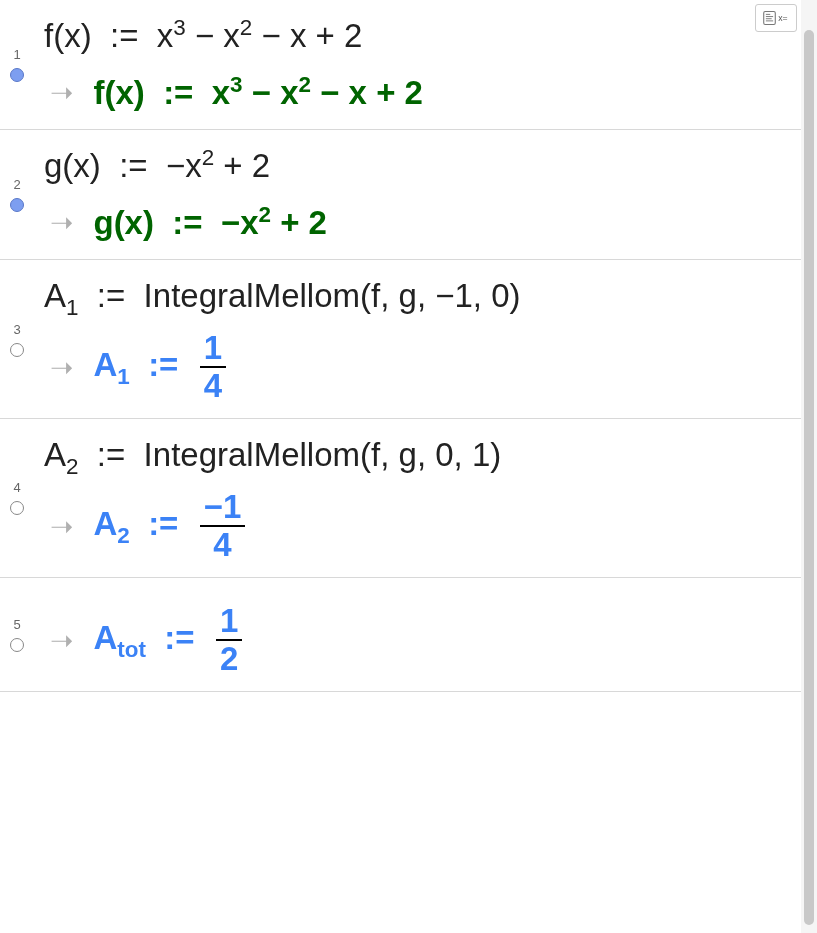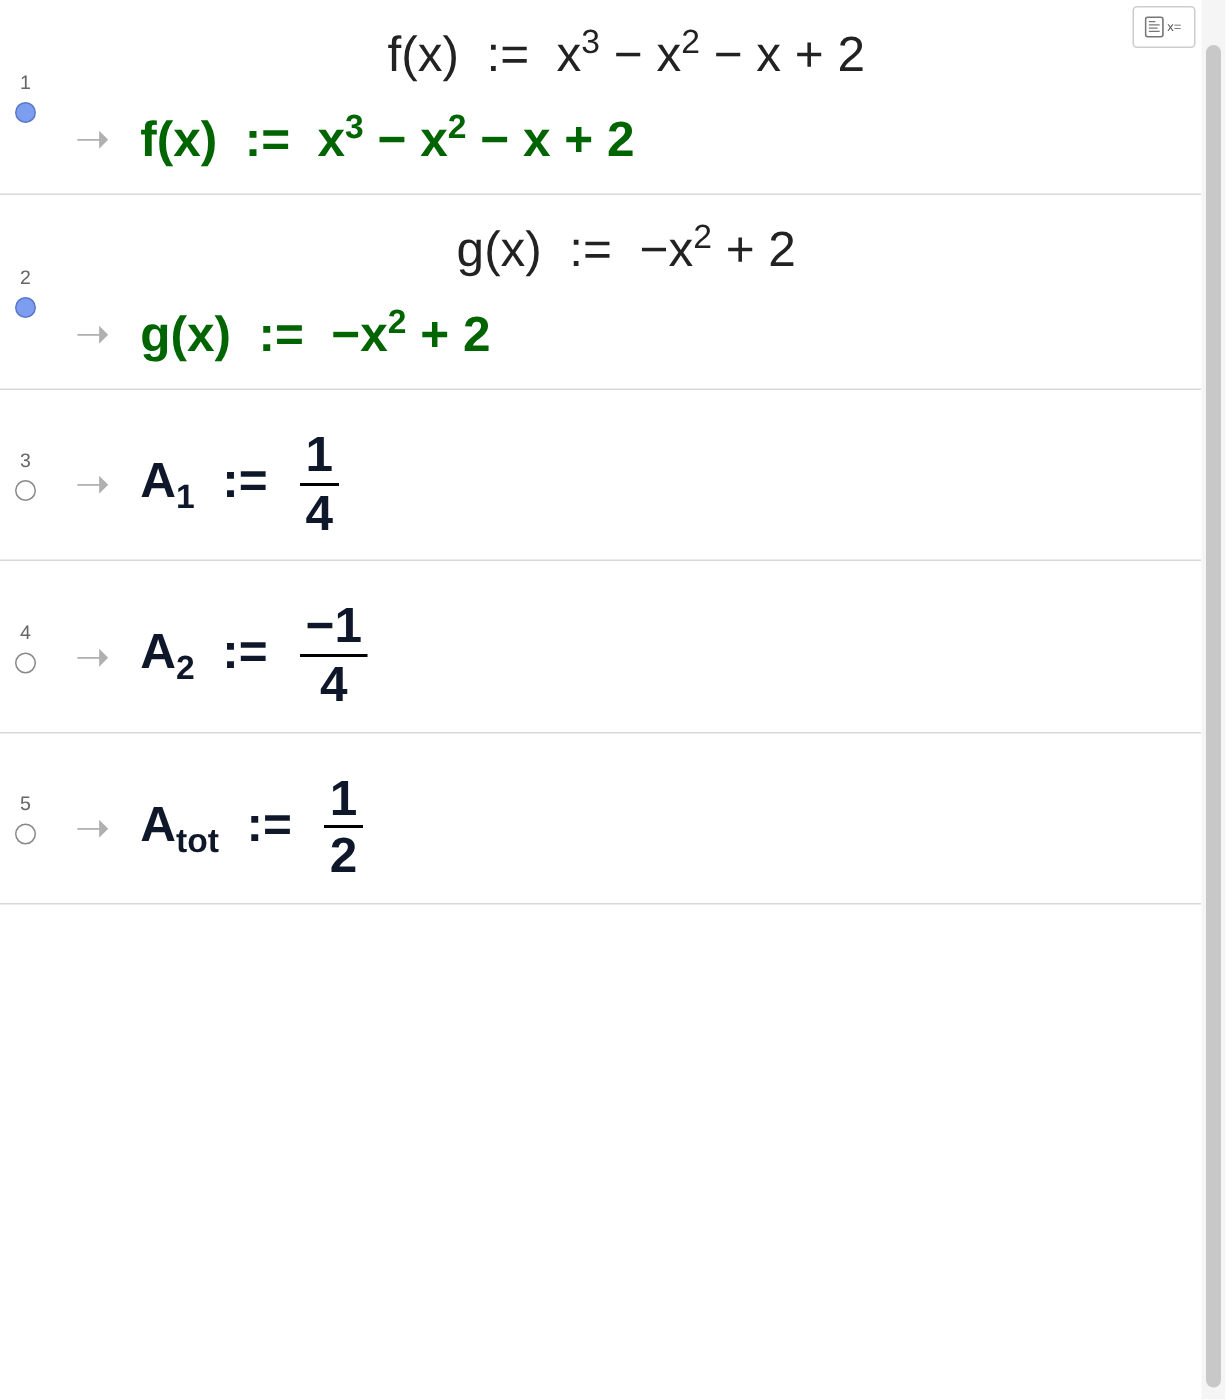--- a/index.html
+++ b/index.html
@@ -4,25 +4,25 @@
 <style>
   * { box-sizing: border-box; margin: 0; padding: 0; }
   html, body { width: 817px; height: 933px; font-family: Arial, Helvetica, sans-serif; background: #fff; overflow: hidden; }
   .container { display: flex; height: 100%; }
   .rows { flex: 1; overflow-y: auto; }
   .row { display: flex; border-bottom: 1px solid #d8d8d8; padding: 14px 10px 14px 0; min-height: 60px; }
   .gutter { width: 34px; display: flex; flex-direction: column; align-items: center; justify-content: center; flex-shrink: 0; }
   .rownum { font-size: 13px; color: #666; margin-bottom: 6px; }
   .dot { width: 14px; height: 14px; border-radius: 50%; border: 1.5px solid #888; background: #fff; }
   .dot.filled { background: #7d9ef0; border-color: #5a78c8; }
-  .cell { flex: 1; padding-left: 10px; text-align: center; }
+  .cell { flex: 1; padding-left: 10px; }
   .input-line { font-size: 33px; color: #222; font-family: 'Segoe UI', Arial, sans-serif; line-height: 1.35; }
   .output-line { display: flex; align-items: center; margin-top: 12px; }
   .arrow { color: #b0b0b0; font-size: 28px; margin-right: 20px; margin-left: 6px; }
-  .output-math { font-size: 33px; font-weight: bold; color: #0f172a; font-family: 'Segoe UI', Arial, sans-serif; line-height: 1.35;}
+  .output-math { font-size: 33px; font-weight: bold; color: #3b82f6; font-family: 'Segoe UI', Arial, sans-serif; line-height: 1.35;}
   .output-math.green { color: #006400; }
   .sup { font-size: 0.68em; vertical-align: super; line-height: 0; }
   .sub { font-size: 0.68em; vertical-align: sub; line-height: 0; }
   .frac { display: inline-flex; flex-direction: column; align-items: center; vertical-align: middle; margin: 0 3px; line-height: 1.05; }
   .frac .num { padding: 0 4px 1px 4px; border-bottom: 2.5px solid #000; }
   .frac .den { padding: 1px 4px 0 4px; }
   .scrollbar { width: 16px; background: #f5f5f5; position: relative; }
   .scroll-thumb { position: absolute; top: 30px; bottom: 8px; left: 3px; right: 3px; background: #c8c8c8; border-radius: 5px; }
   .kb-toggle { position: absolute; top: 4px; right: 20px; width: 42px; height: 28px; border: 1px solid #ccc; background: #fff; border-radius: 3px; display: flex; align-items: center; justify-content: center; cursor: pointer; z-index: 10; }
   .kb-toggle svg { width: 26px; height: 18px; }
@@ -80,39 +80,45 @@
         </div>
       </div>
     </div>
 
     <div class="row">
       <div class="gutter">
         <div class="rownum">3</div>
         <div class="dot"></div>
       </div>
       <div class="cell">
+        <div class="input-line">
+          <span class="math">A<span class="sub">1</span> &nbsp;:=&nbsp; IntegralMellom(f, g, −1, 0)</span>
+        </div>
         <div class="output-line">
           <span class="arrow">➝</span>
           <span class="output-math">
             A<span class="sub">1</span> &nbsp;:=&nbsp;
             <span class="frac">
                 <span class="num">1</span>
                 <span class="den">4</span>
               </span>
           </span>
         </div>
       </div>
     </div>
 
     <div class="row">
       <div class="gutter">
         <div class="rownum">4</div>
         <div class="dot"></div>
       </div>
       <div class="cell">
+        <div class="input-line">
+          <span class="math">A<span class="sub">2</span> &nbsp;:=&nbsp; IntegralMellom(f, g, 0, 1)</span>
+        </div>
         <div class="output-line">
           <span class="arrow">➝</span>
           <span class="output-math">
             A<span class="sub">2</span> &nbsp;:=&nbsp;
             <span class="frac">
                 <span class="num">−1</span>
                 <span class="den">4</span>
               </span>
           </span>
         </div>

